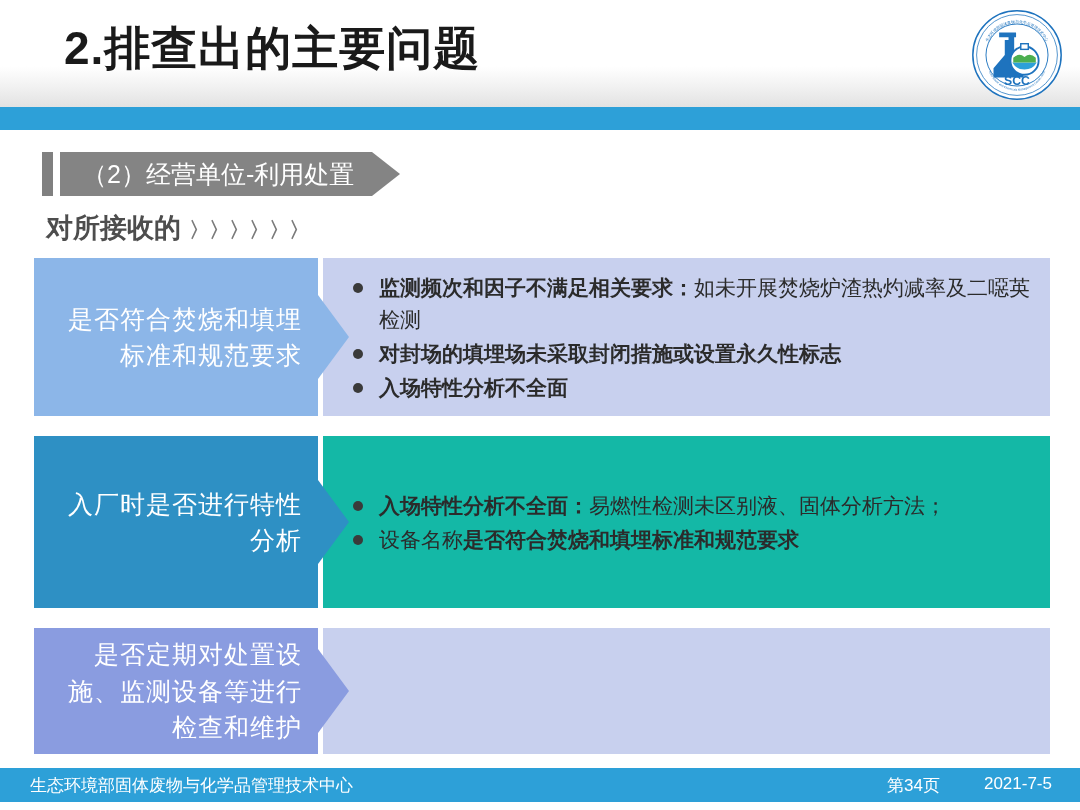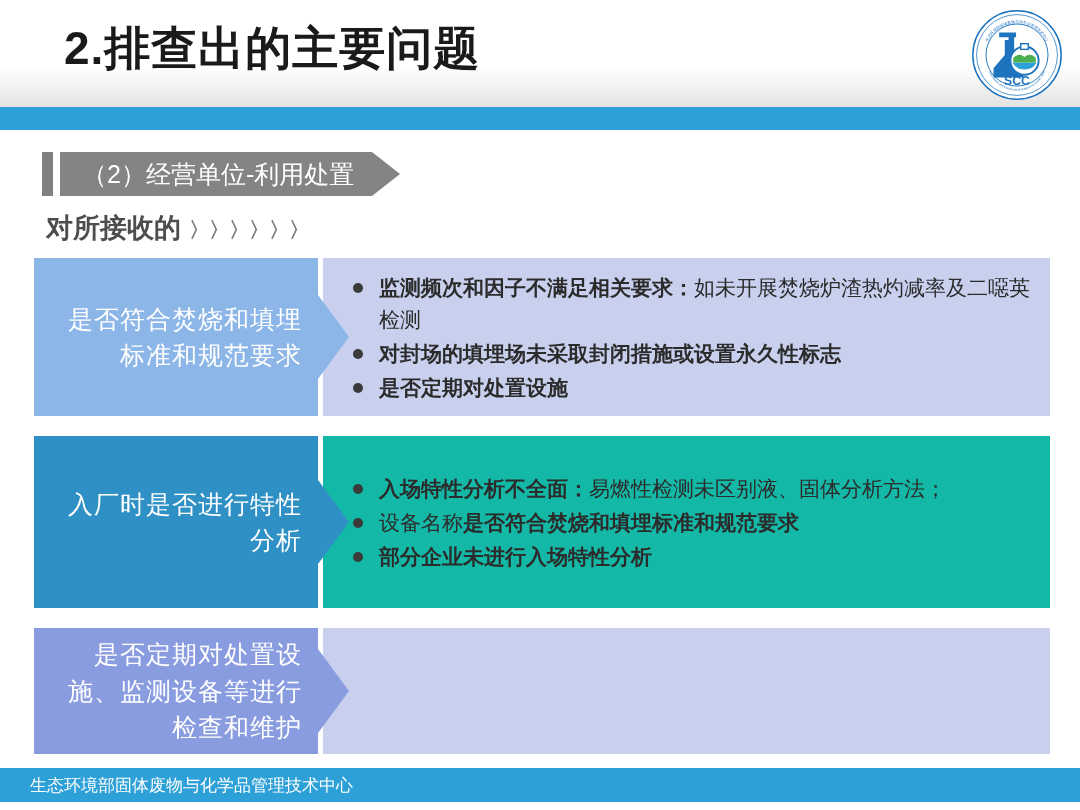--- a/index.html
+++ b/index.html
@@ -248,43 +248,46 @@
     <div class="row" style="height: 158px;">
       <div class="row-label" style="background: rgb(140, 182, 232);">
         <div class="row-label-text">是否符合焚烧和填埋标准和规范要求</div>
       </div>
       <div class="row-arrow" style="color: rgb(140, 182, 232);">
         <i></i>
       </div>
       <div class="row-content" style="background: rgb(200, 208, 238);">
         <div class="bullet"><span class="b">监测频次和因子不满足相关要求：</span><span class="n">如未开展焚烧炉渣热灼减率及二噁英检测</span></div>
         <div class="bullet"><span class="b">对封场的填埋场未采取封闭措施或设置永久性标志</span></div>
-        <div class="bullet"><span class="b">是否定期对处置设施</span></div>
+        <div class="bullet"><span class="b">入场特性分析不全面</span></div>
       </div>
     </div>
     <div class="row" style="height: 172px;">
       <div class="row-label" style="background: rgb(46, 144, 196);">
         <div class="row-label-text">入厂时是否进行特性分析</div>
       </div>
       <div class="row-arrow" style="color: rgb(46, 144, 196);">
         <i></i>
       </div>
       <div class="row-content" style="background: #14b8a6;">
         <div class="bullet"><span class="b">入场特性分析不全面：</span><span class="n">易燃性检测未区别液、固体分析方法；</span></div>
         <div class="bullet"><span class="n">设备名称</span><span class="b">是否符合焚烧和填埋标准和规范要求</span></div>
-        <div class="bullet"><span class="b">部分企业未进行入场特性分析</span></div>
       </div>
     </div>
     <div class="row" style="height: 126px;">
       <div class="row-label" style="background: rgb(138, 156, 224);">
         <div class="row-label-text">是否定期对处置设施、监测设备等进行检查和维护</div>
       </div>
       <div class="row-arrow" style="color: rgb(138, 156, 224);">
         <i></i>
       </div>
       <div class="row-content" style="background: rgb(200, 208, 238);">
       </div>
     </div>
   </div>
 
 <div class="footer">
   <div class="footer-left">生态环境部固体废物与化学品管理技术中心</div>
+  <div class="footer-right">
+    <span>第34页</span>
+    <span>2021-7-5</span>
+  </div>
 </div>
 
 </body></html>

